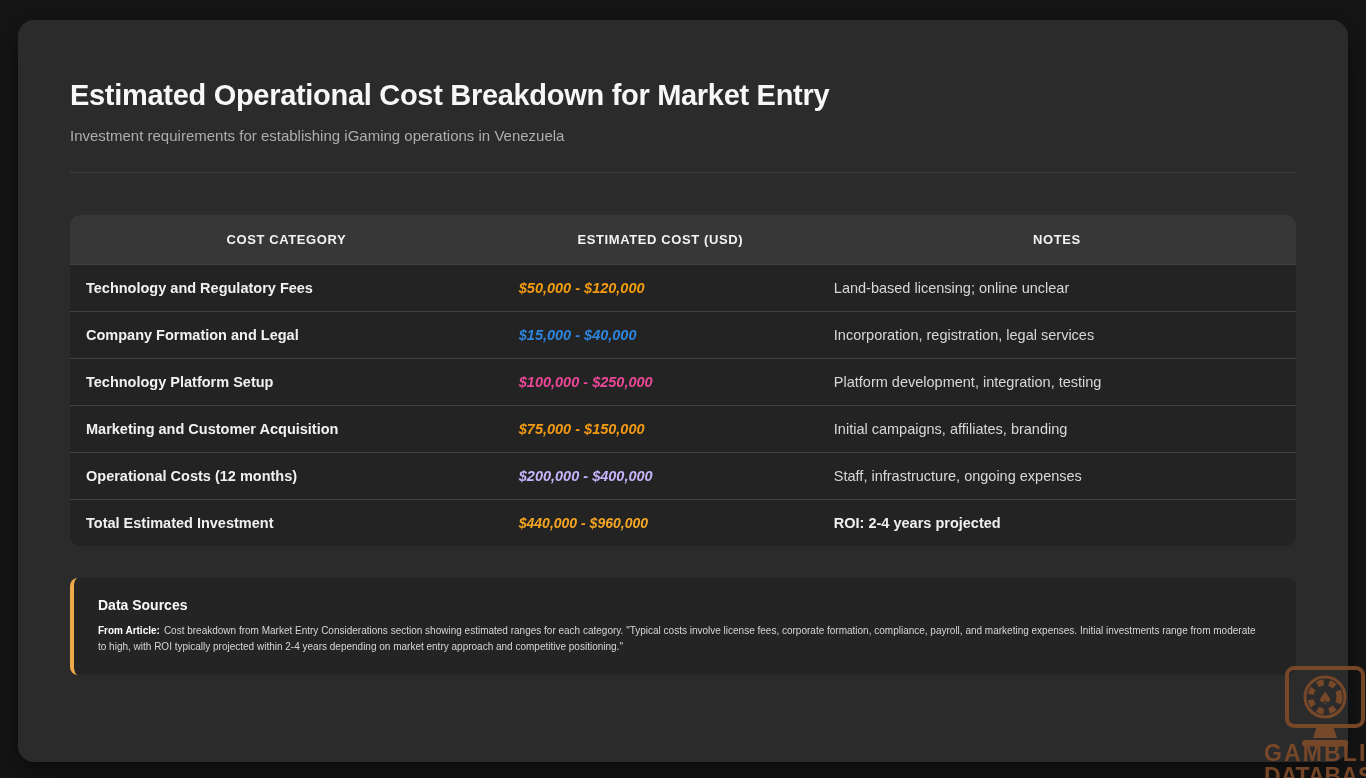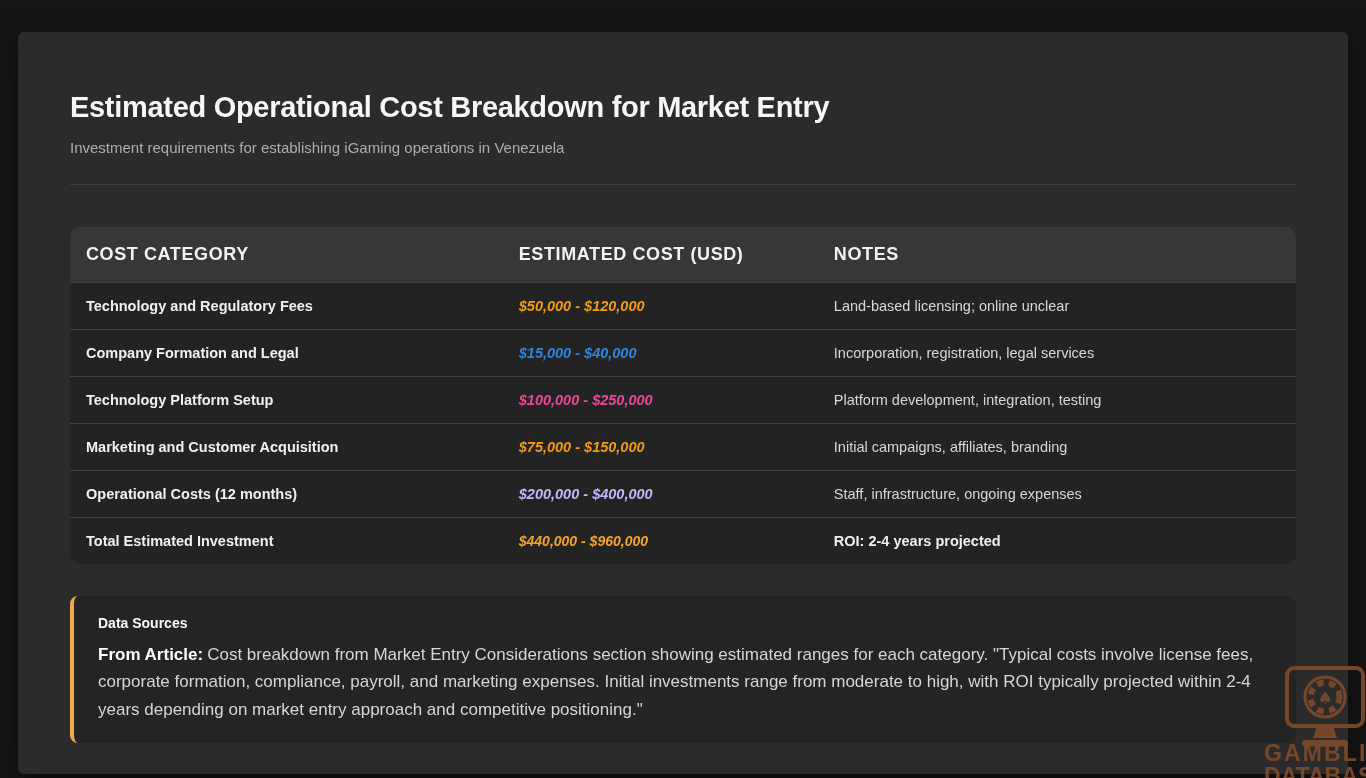--- a/index.html
+++ b/index.html
@@ -5,24 +5,24 @@
   * { margin: 0; padding: 0; box-sizing: border-box; }
   html, body {
     width: 1366px; height: 778px;
     background: #151515;
     overflow: hidden;
     font-family: "Liberation Sans", "DejaVu Sans", sans-serif;
     position: relative;
   }
   .card {
     position: absolute;
-    left: 18px; top: 32px;
+    left: 18px; top: 20px;
     width: 1330px; height: 742px;
     background: #2b2b2b;
-    border-radius: 6px;
+    border-radius: 16px;
     box-shadow: 0 10px 30px rgba(0,0,0,0.5);
     padding: 58px 52px 0 52px;
   }
   h1.title {
     color: #f7f7f7;
     font-size: 29px;
     font-weight: 700;
     letter-spacing: -0.3px;
     line-height: 1.2;
   }
@@ -46,22 +46,22 @@
     width: 100%;
     border-collapse: collapse;
     table-layout: fixed;
   }
   col.c1 { width: 35.3%; }
   col.c2 { width: 25.7%; }
   col.c3 { width: 39.0%; }
   table.cost-table thead th {
     background: #373737;
     color: #f2f2f2;
-    text-align: left;
-    font-size: 18px;
+    text-align: center;
+    font-size: 13px;
     font-weight: 700;
     letter-spacing: 0.6px;
     padding: 17px 16px;
   }
   table.cost-table tbody td {
     background: #232323;
     padding: 15px 16px;
     font-size: 14.5px;
     border-top: 1px solid #414141;
     vertical-align: middle;
@@ -82,21 +82,21 @@
     padding: 19px 24px 20px 24px;
   }
   .sources h3 {
     color: #fafafa;
     font-size: 14px;
     font-weight: 700;
   }
   .sources p {
     margin-top: 10px;
     color: #d6d6d6;
-    font-size: 17px;
+    font-size: 10px;
     line-height: 1.62;
     max-width: 1160px;
   }
   .ds-label { color: #ffffff; font-weight: 700; margin-right: 4px; }
   
   .watermark {
     position: absolute;
     left: 1262px; top: 664px;
     width: 150px; height: 130px;
     opacity: 0.92;

